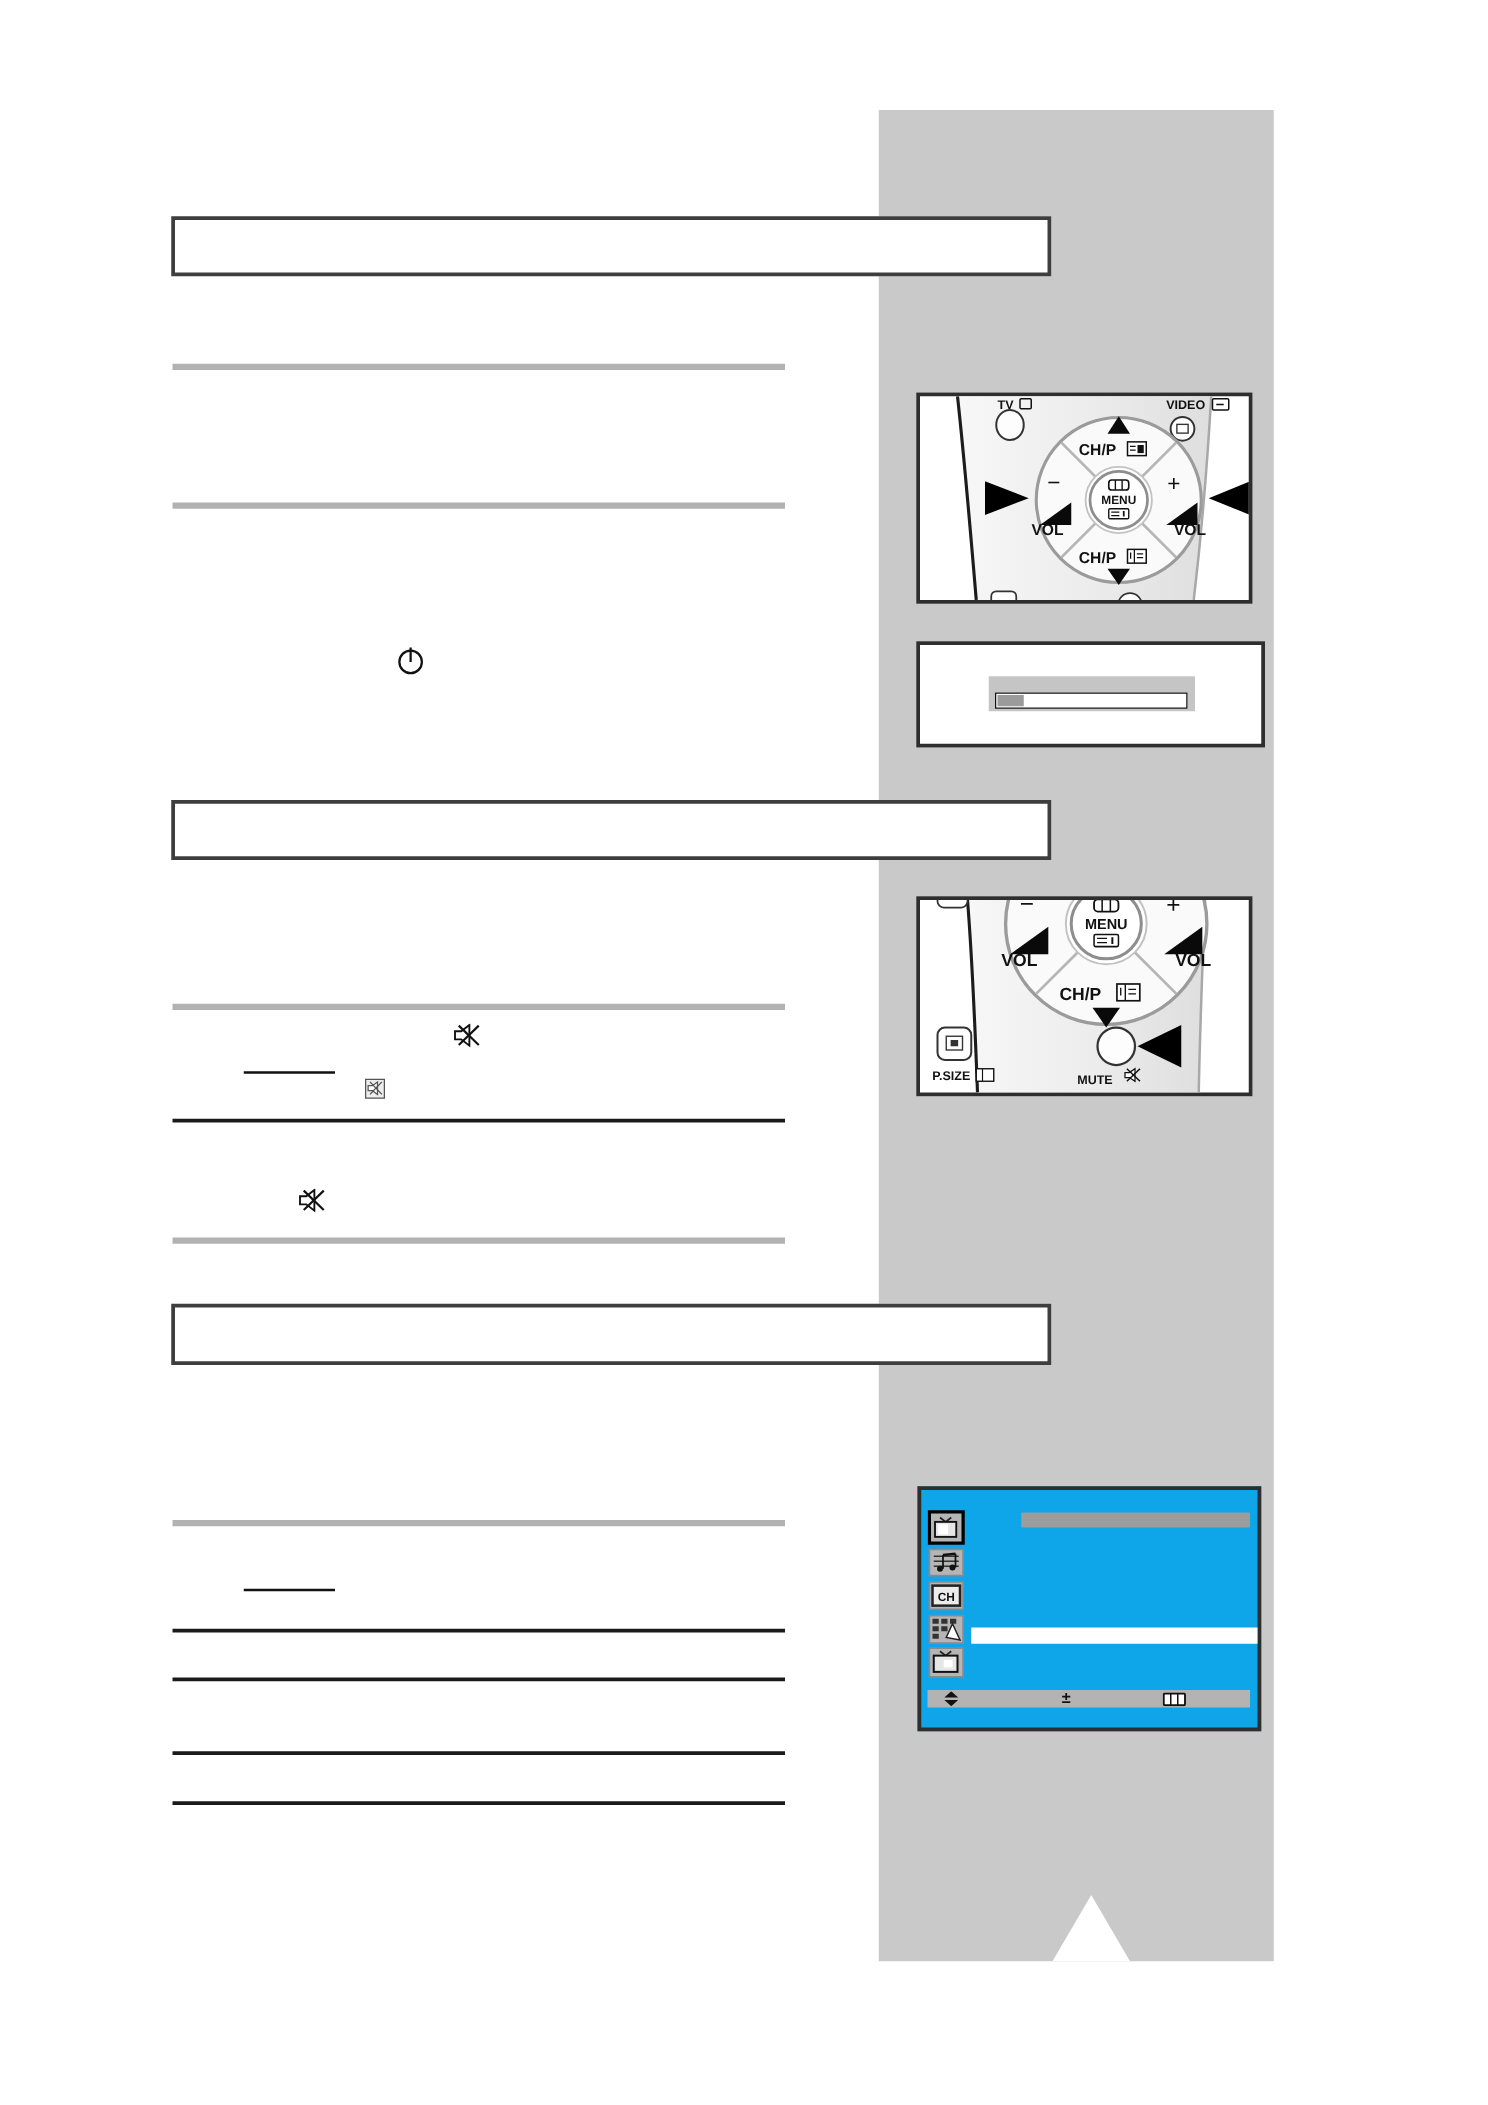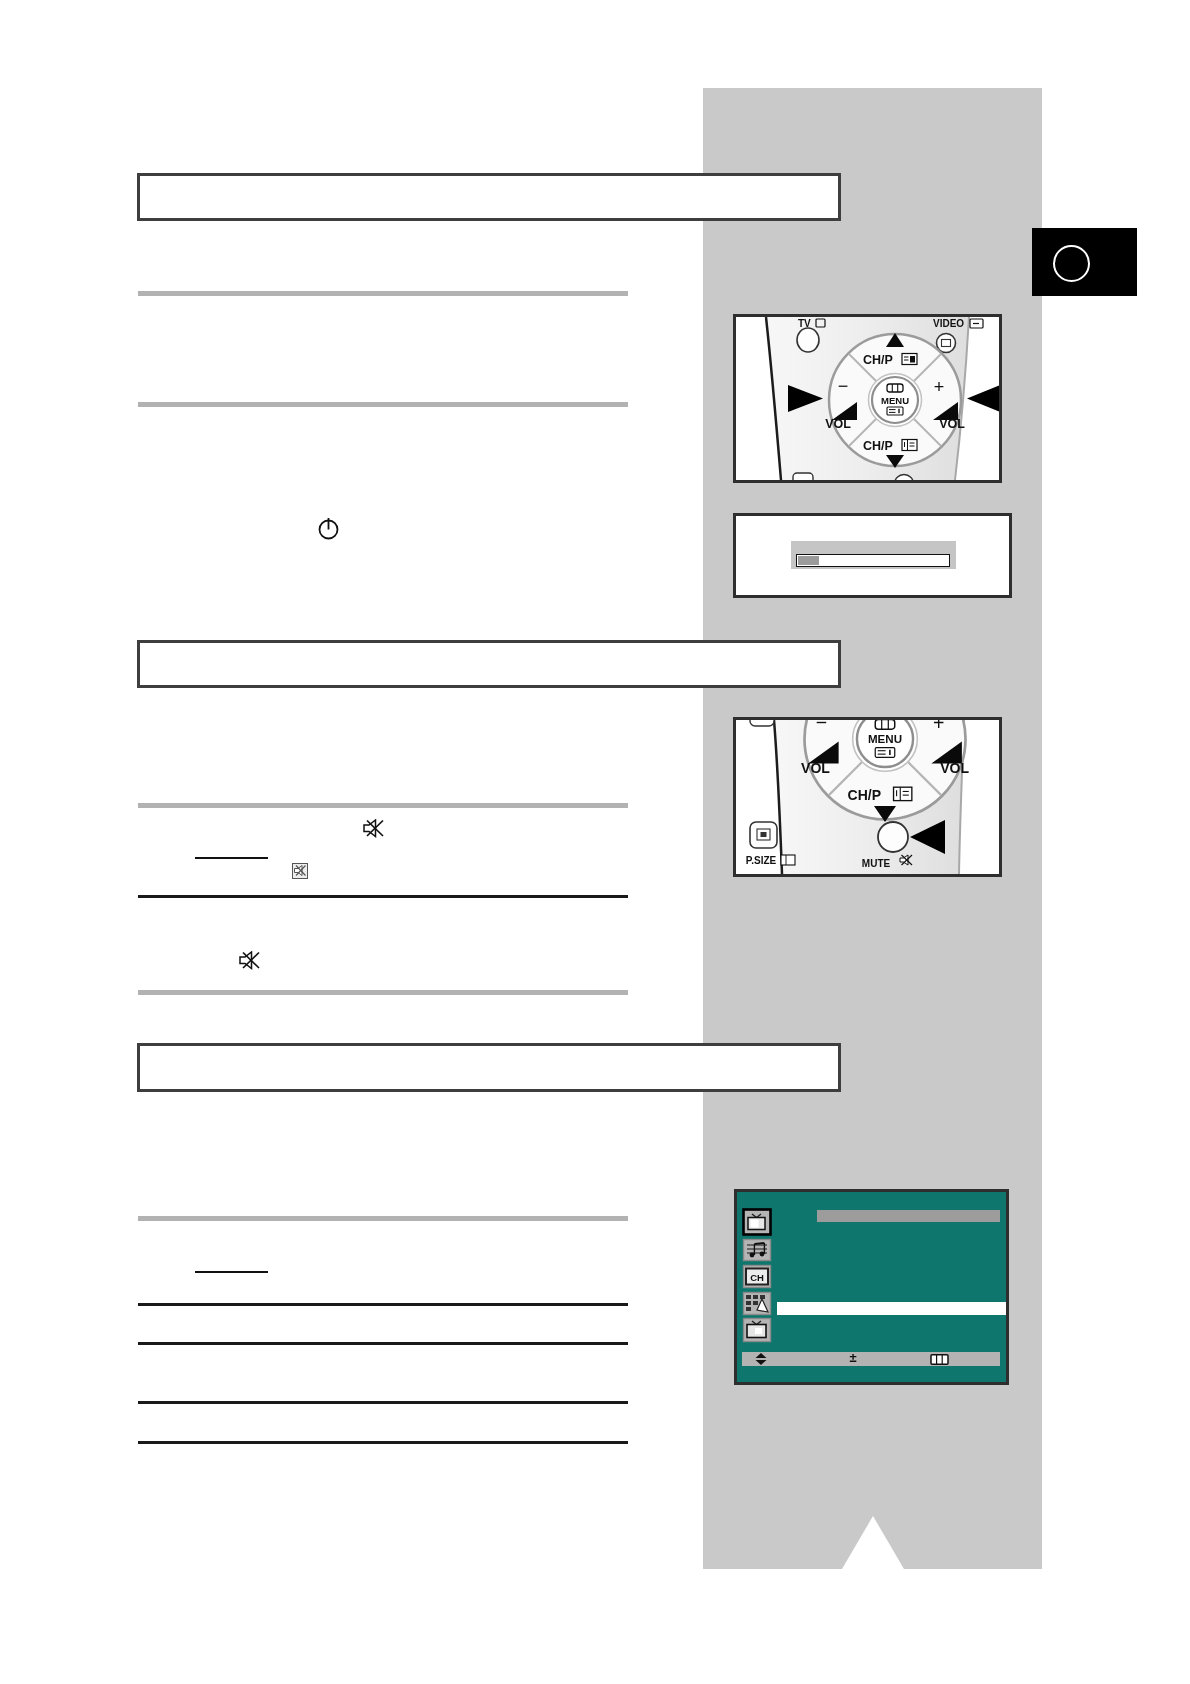--- a/index.html
+++ b/index.html
@@ -1,28 +1,28 @@
 <!DOCTYPE html>
 <html><head>
 <meta charset="utf-8">
 <style>
   html,body{margin:0;padding:0;background:#fff;}
-  .page{position:relative;width:1190px;height:1684px;background:#ffffff;overflow:hidden;
+  .page{position:relative;width:1019px;height:1684px;background:#ffffff;overflow:hidden;
         font-family:"Liberation Sans",sans-serif;}
   .abs{position:absolute;}
   .band{position:absolute;left:703px;top:88px;width:339px;height:1481px;background:#c9c9c9;}
   .ptab{position:absolute;left:1032px;top:228px;width:105px;height:68px;background:#000;}
   .ptab .circ{position:absolute;left:21px;top:17px;width:33px;height:33px;border:2.5px solid #fff;border-radius:50%;}
   .hbox{position:absolute;left:137px;width:704px;background:#fff;border:3px solid #3e3e3e;box-sizing:border-box;}
   .ln{position:absolute;left:138px;width:490px;}
   .ln.g{height:5px;background:#b2b2b2;}
   .ln.b{height:3px;background:#1a1a1a;}
   .ul{position:absolute;left:195px;width:73px;height:2px;background:#111;}
   .fig{position:absolute;background:#fff;border:3px solid #2e2e2e;box-sizing:border-box;}
-  .osdmenu{background:#0f766e;}
+  .osdmenu{background:#0ea5e9;}
   .mutebox{position:absolute;left:292px;top:863px;width:16px;height:16px;background:#ededed;border:1px solid #555;box-sizing:border-box;}
   svg text{font-family:"Liberation Sans",sans-serif;fill:#111;}
 </style>
 </head>
 <body>
 
 <div class="page">
 
   <div class="band"></div>
 

